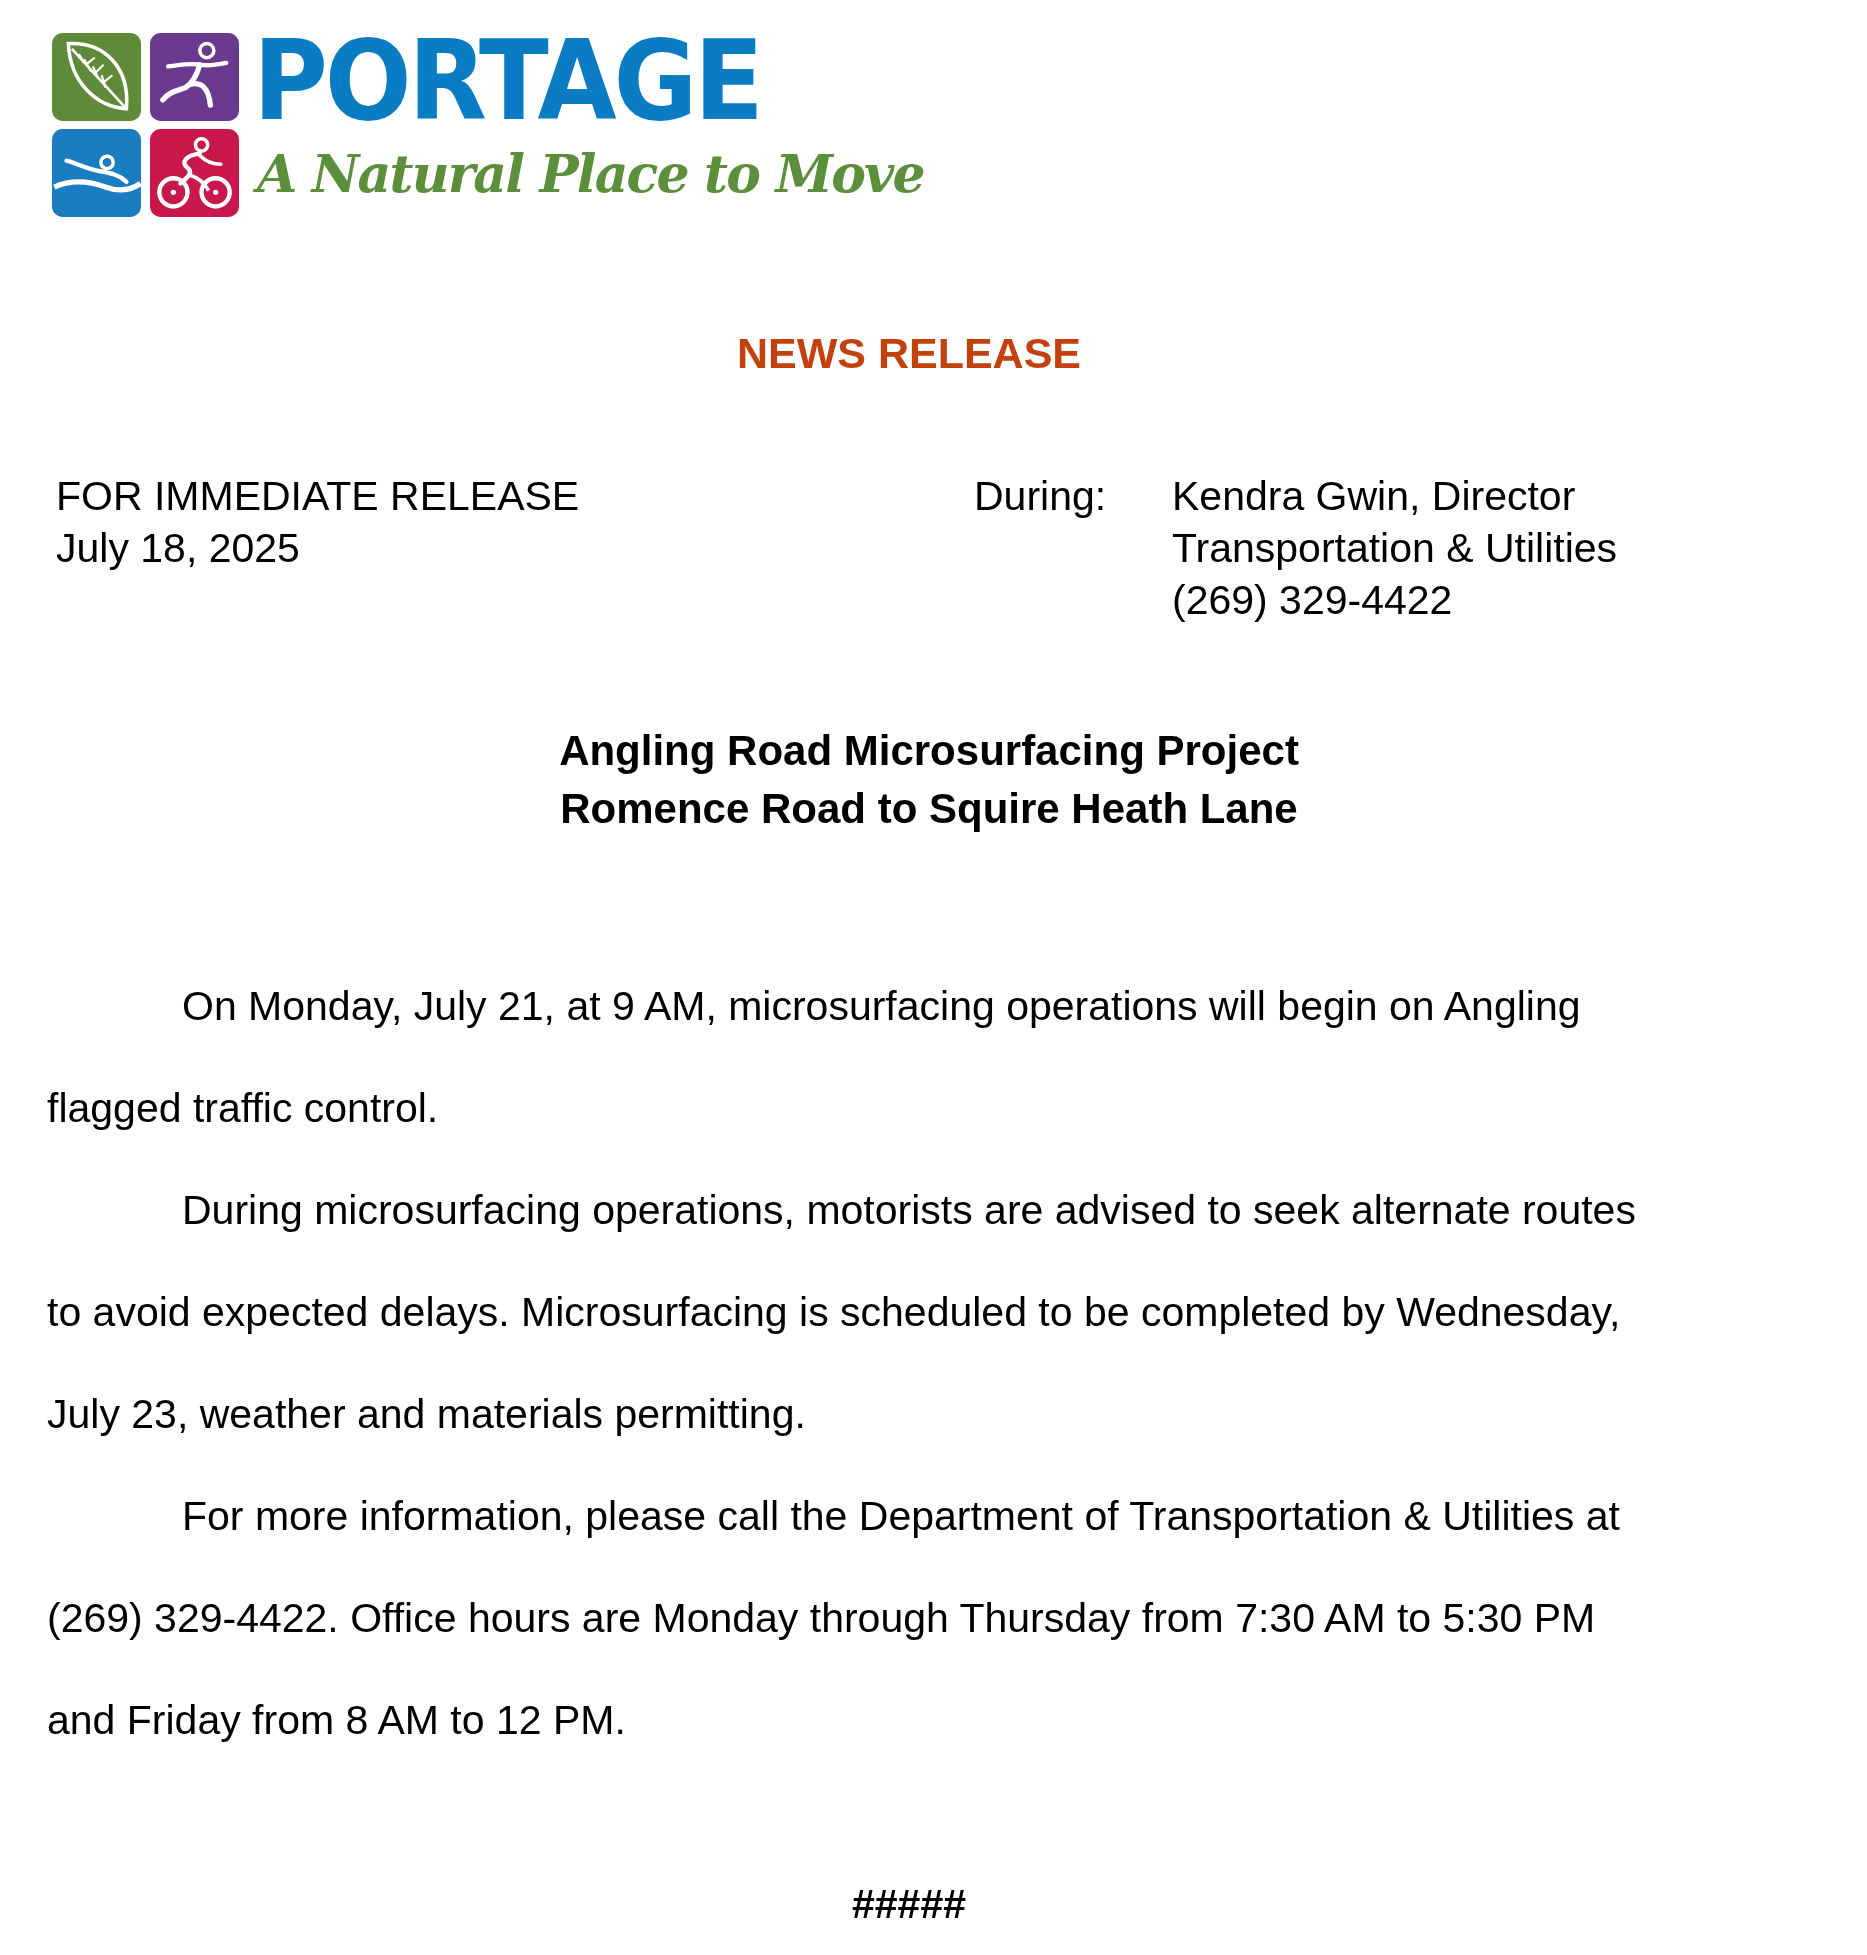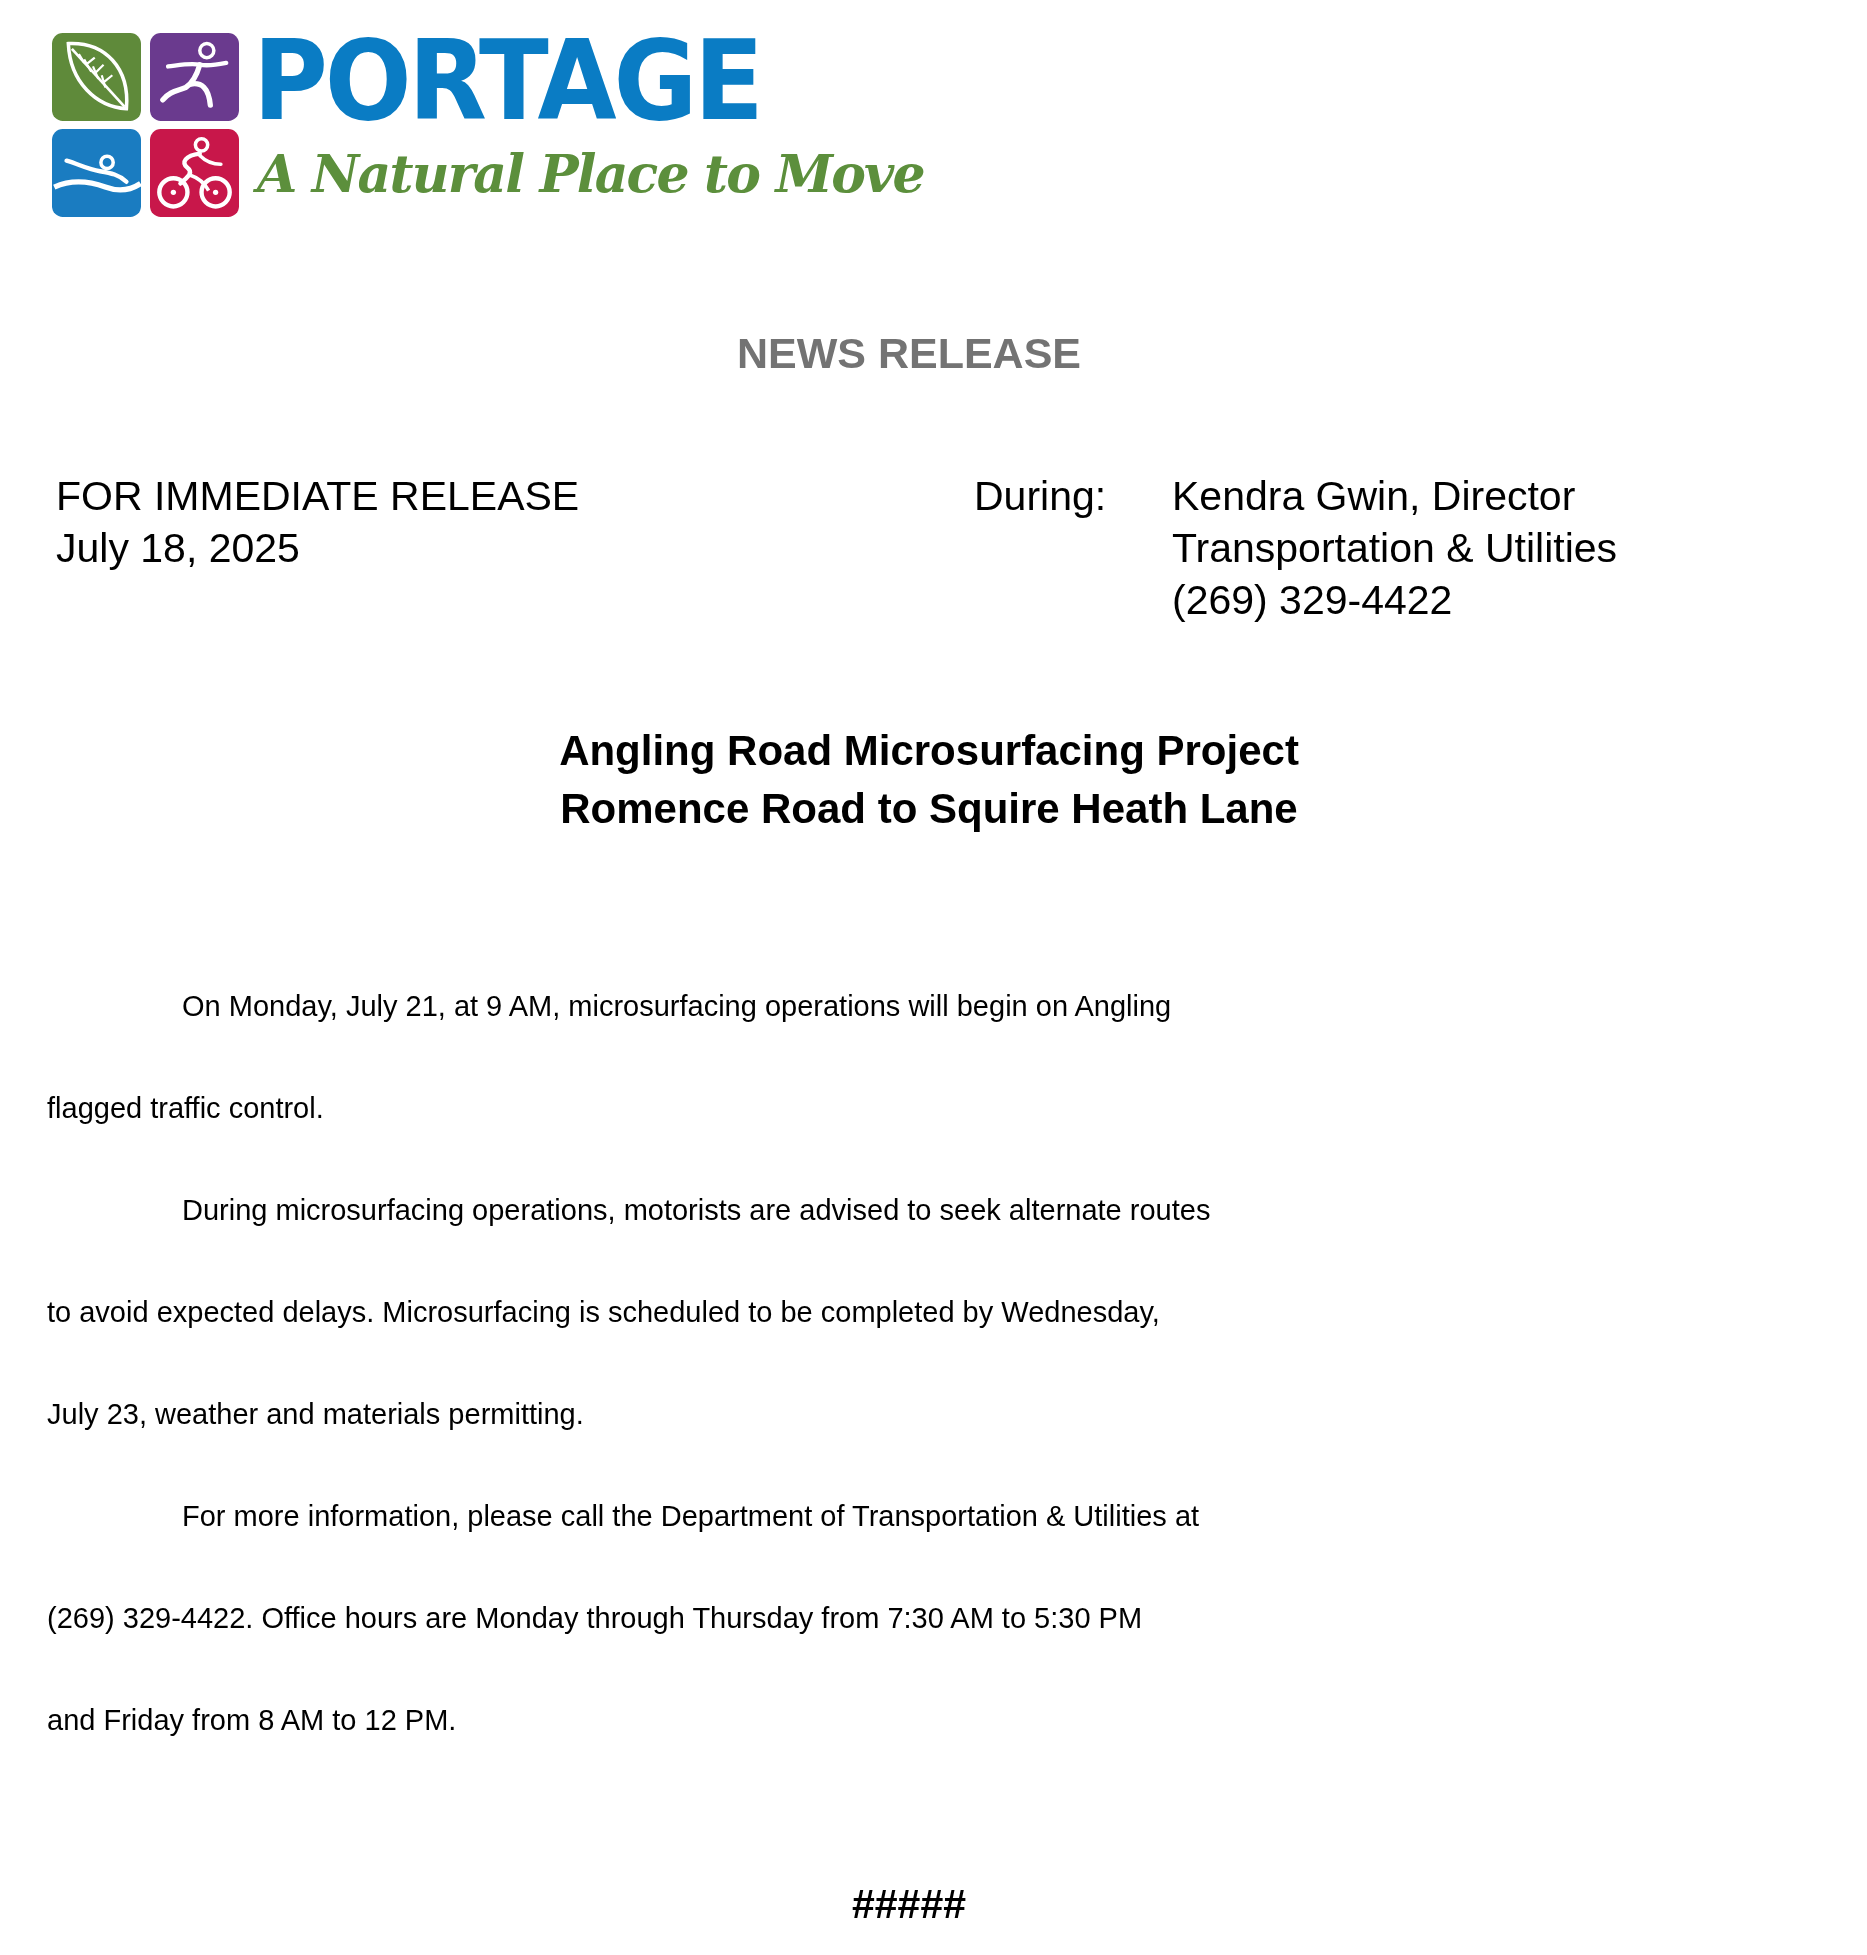--- a/index.html
+++ b/index.html
@@ -75,21 +75,21 @@
     
     .news-release {
       position: absolute;
       left: 0;
       width: 1818px;
       top: 328px;
       text-align: center;
       font-weight: bold;
       font-size: 43px;
       line-height: 50px;
-      color: #737373;
+      color: #c2410c;
     }
 
     .release-info {
       position: absolute;
       left: 56px;
       top: 470px;
       font-size: 41px;
       line-height: 52px;
     }
     .release-info div { white-space: nowrap; }
@@ -126,21 +126,21 @@
       line-height: 58px;
       margin-left: 20px;
     }
 
     
     .body {
       position: absolute;
       left: 47px;
       top: 955px;
       width: 1711px;
-      font-size: 29px;
+      font-size: 41px;
       line-height: 102px;
     }
     .body .line { display: block; white-space: nowrap; }
     .body .indent { padding-left: 135px; }
 
     .terminator {
       position: absolute;
       left: 0;
       width: 1818px;
       top: 1878px;

